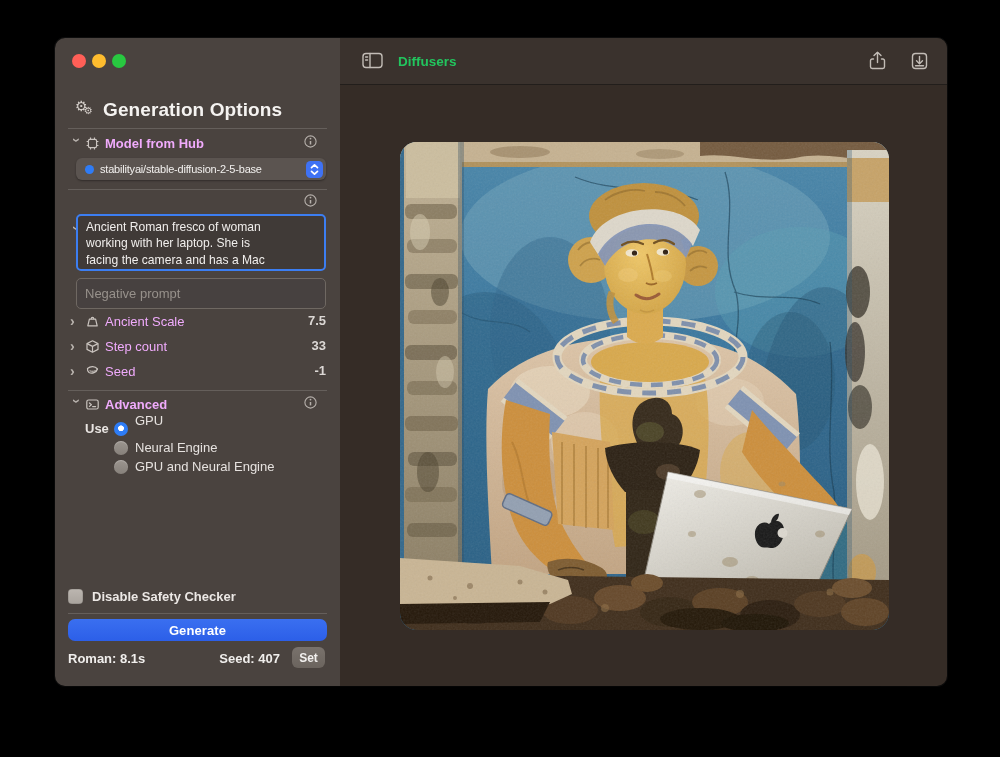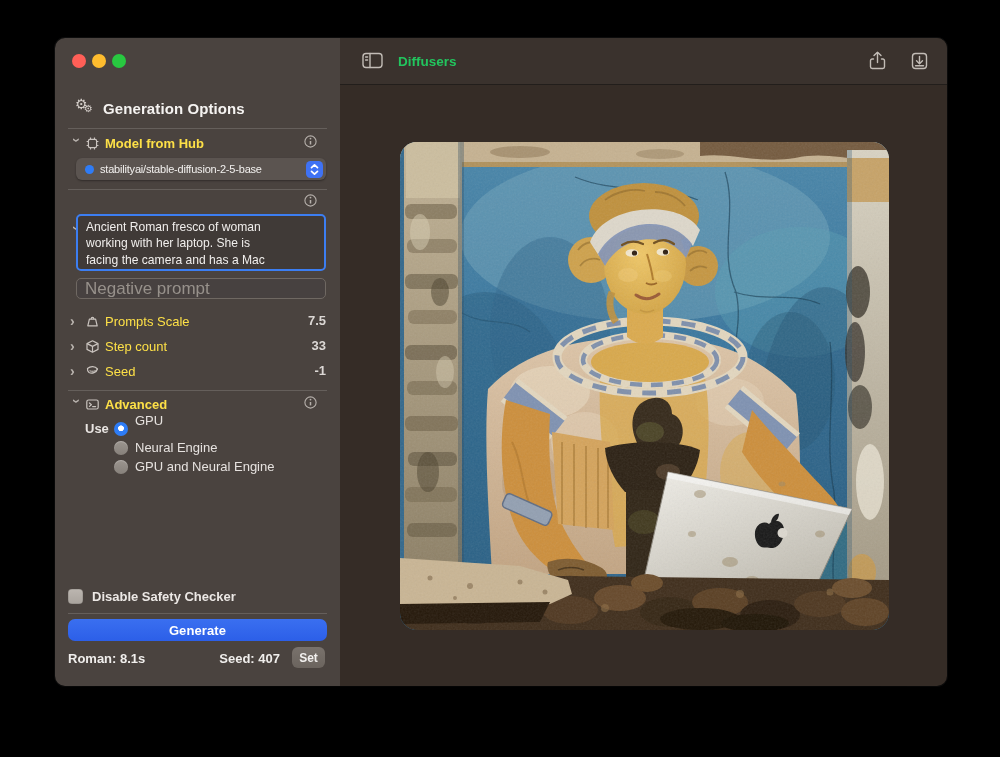--- a/index.html
+++ b/index.html
@@ -8,45 +8,45 @@
   .window{position:absolute;left:55px;top:38px;width:892px;height:648px;border-radius:10px;
     overflow:hidden;display:flex;box-shadow:0 30px 70px rgba(0,0,0,.85), 0 0 0 1px rgba(255,255,255,.06);}
   
   .sidebar{position:relative;width:285px;flex:0 0 285px;background:#4a433f;color:#e6e2df;}
   .tl{position:absolute;top:16px;width:14px;height:14px;border-radius:50%;}
   .divider{position:absolute;left:13px;width:259px;height:1px;background:rgba(255,255,255,.15);}
   .hdr-row{position:absolute;left:20px;top:61px;display:flex;align-items:center;gap:8px;}
   .gears{position:relative;width:20px;height:18px;color:#d4cec9;}
   .gears .g1{position:absolute;left:0;top:-3px;font-size:14px;}
   .gears .g2{position:absolute;left:9px;top:4px;font-size:10px;}
-  .hdr-title{font-size:15px;font-weight:700;color:#f5f3f1;letter-spacing:.1px;}
+  .hdr-title{font-size:19px;font-weight:700;color:#f5f3f1;letter-spacing:.1px;}
   .sec-row{position:absolute;display:flex;align-items:center;height:18px;}
   .chev{color:#b9b3ae;font-size:14px;font-weight:700;width:12px;display:inline-block;}
   .chev.down{transform:rotate(90deg);transform-origin:50% 55%;}
   .sec-ic{display:inline-flex;width:15px;height:15px;margin:0 5px 0 3px;color:#cac4bf;}
   .sec-ic svg{width:15px;height:15px;}
-  .sec-label{font-size:13px;font-weight:600;color:#fde047;}
+  .sec-label{font-size:13px;font-weight:600;color:#f0abfc;}
   .sec-label.lite{font-weight:500;}
   .info{position:absolute;width:15px;height:15px;color:#b6b0ab;}
   .info svg{width:15px;height:15px;}
   .val{position:absolute;right:14px;font-size:13px;font-weight:600;color:#dcd8d5;}
   .dropdown{position:absolute;left:21px;top:120px;width:250px;height:22px;background:#5b5450;
     border-radius:6px;display:flex;align-items:center;padding:0 3px 0 9px;box-sizing:border-box;
     box-shadow:0 1px 2px rgba(0,0,0,.35);}
   .bdot{width:9px;height:9px;border-radius:50%;background:#2f7cf6;flex:0 0 9px;margin-right:6px;}
   .dd-text{flex:1;font-size:11px;letter-spacing:-.2px;color:#f2f0ee;white-space:nowrap;overflow:hidden;}
   .dd-caps{width:17px;height:17px;border-radius:4.5px;background:#3f72f4;flex:0 0 17px;
     display:flex;align-items:center;justify-content:center;}
   .dd-caps svg{width:11px;height:13px;}
   .prompt-box{position:absolute;left:21px;top:176px;width:250px;height:57px;box-sizing:border-box;
     background:#403a37;border:2px solid #3c7ef2;border-radius:5px;padding:3px 8px;
     font-size:12.1px;line-height:16.4px;color:#f0eeec;overflow:hidden;}
-  .neg-input{position:absolute;left:21px;top:240px;width:250px;height:21px;box-sizing:border-box;
+  .neg-input{position:absolute;left:21px;top:240px;width:250px;height:31px;box-sizing:border-box;
     background:#474140;border:1px solid #6f6862;border-radius:5px;padding:0 8px;
-    font-size:17px;color:#f0eeec;font-family:inherit;outline:none;}
+    font-size:13px;color:#f0eeec;font-family:inherit;outline:none;}
   .neg-input::placeholder{color:#97918b;opacity:1;}
   .use-label{position:absolute;left:30px;font-size:13px;font-weight:600;color:#e9e5e2;}
   .radio{position:absolute;left:59px;width:14px;height:14px;border-radius:50%;box-sizing:border-box;}
   .radio.on{background:radial-gradient(circle at 50% 45%, #fff 0 2.6px, #2d7cf6 3.2px);}
   .radio.off{background:linear-gradient(#9b958f,#87817b);box-shadow:inset 0 1px 1px rgba(255,255,255,.25);}
   .radio-label{position:absolute;left:80px;font-size:13px;color:#e6e2df;}
   .checkbox{position:absolute;left:13px;top:551px;width:15px;height:15px;border-radius:4px;
     background:linear-gradient(#bcb6b0,#a9a39d);box-shadow:inset 0 0 0 .5px rgba(0,0,0,.2);}
   .cb-label{position:absolute;left:37px;top:551px;font-size:13px;font-weight:600;color:#ece8e5;}
   .generate{position:absolute;left:13px;top:581px;width:259px;height:22px;border:none;border-radius:7px;
@@ -142,21 +142,21 @@
       <input class="neg-input" placeholder="Negative prompt" style="">
 
       <div class="sec-row" style="left:15px;top:274px;width:257px;">
         <span class="chev">›</span>
         <span class="sec-ic">
           <svg viewBox="0 0 15 15" fill="none" stroke="currentColor" stroke-width="1.2" stroke-linejoin="round">
             <path d="M4.4 5.2h6.2l1.6 6.6H2.8z"></path>
               <path d="M6.2 5.2c0-1 .5-1.8 1.3-1.8s1.3.8 1.3 1.8"></path>
           </svg>
           </span>
-        <span class="sec-label lite">Prompts Scale</span>
+        <span class="sec-label lite">Ancient Scale</span>
       </div>
       <span class="val" style="top:275px;">7.5</span>
 
       <div class="sec-row" style="left:15px;top:299px;width:257px;">
         <span class="chev">›</span>
         <span class="sec-ic">
           <svg viewBox="0 0 15 15" fill="none" stroke="currentColor" stroke-width="1.2" stroke-linejoin="round">
             <path d="M7.5 1.8 13 4.6v5.8L7.5 13.2 2 10.4V4.6z"></path>
               <path d="M2 4.6l5.5 2.8L13 4.6M7.5 7.4v5.8"></path>
           </svg>

